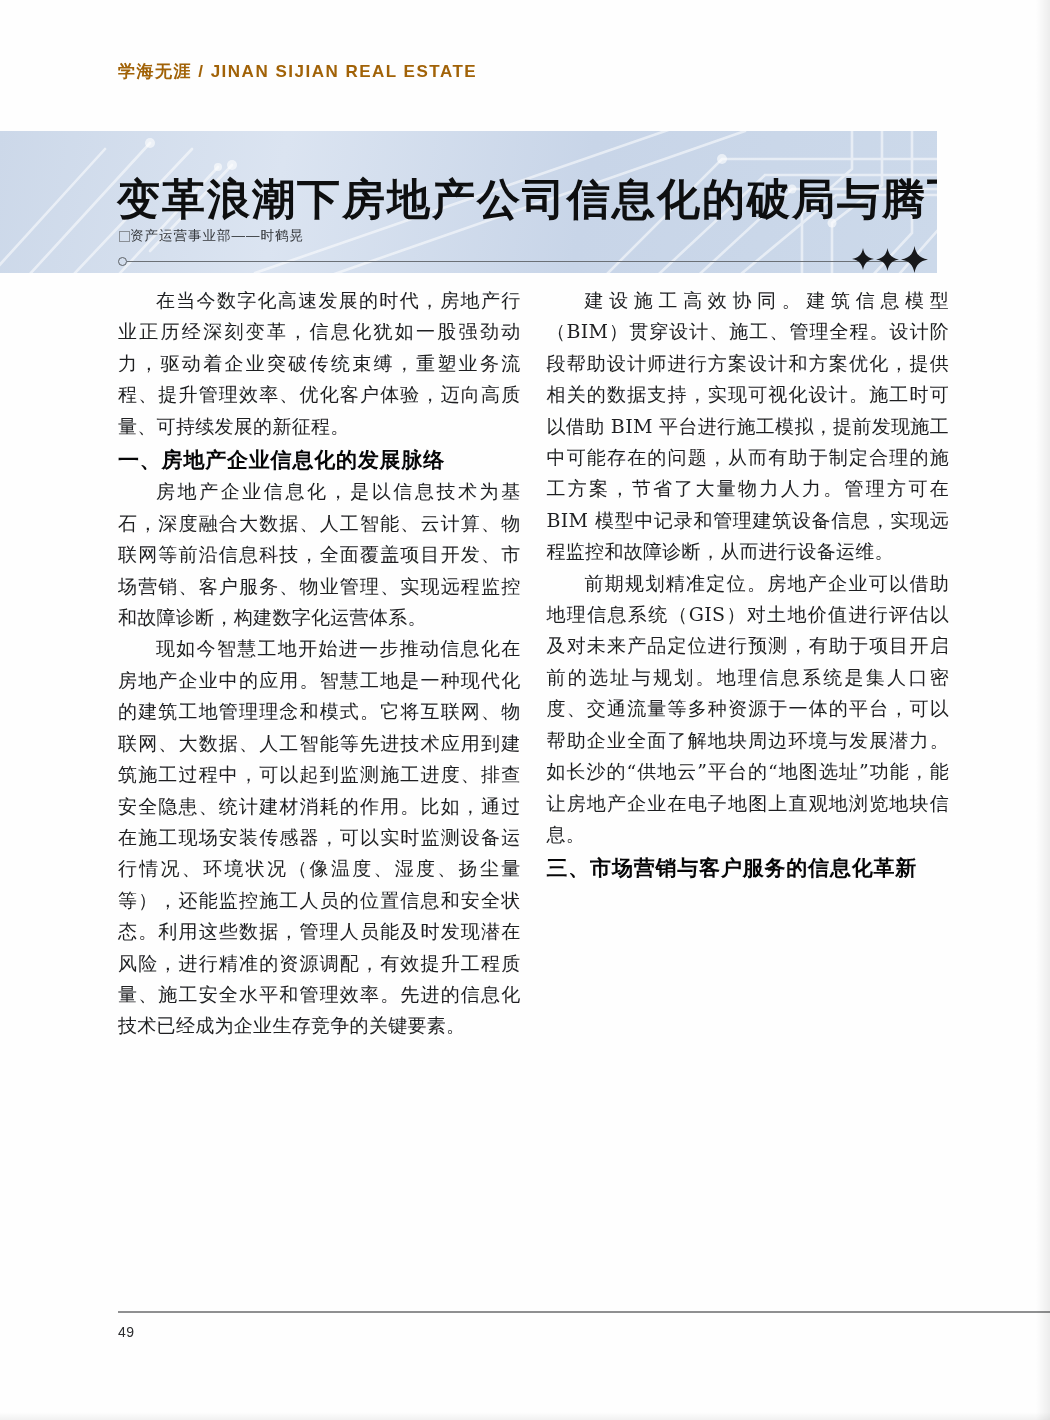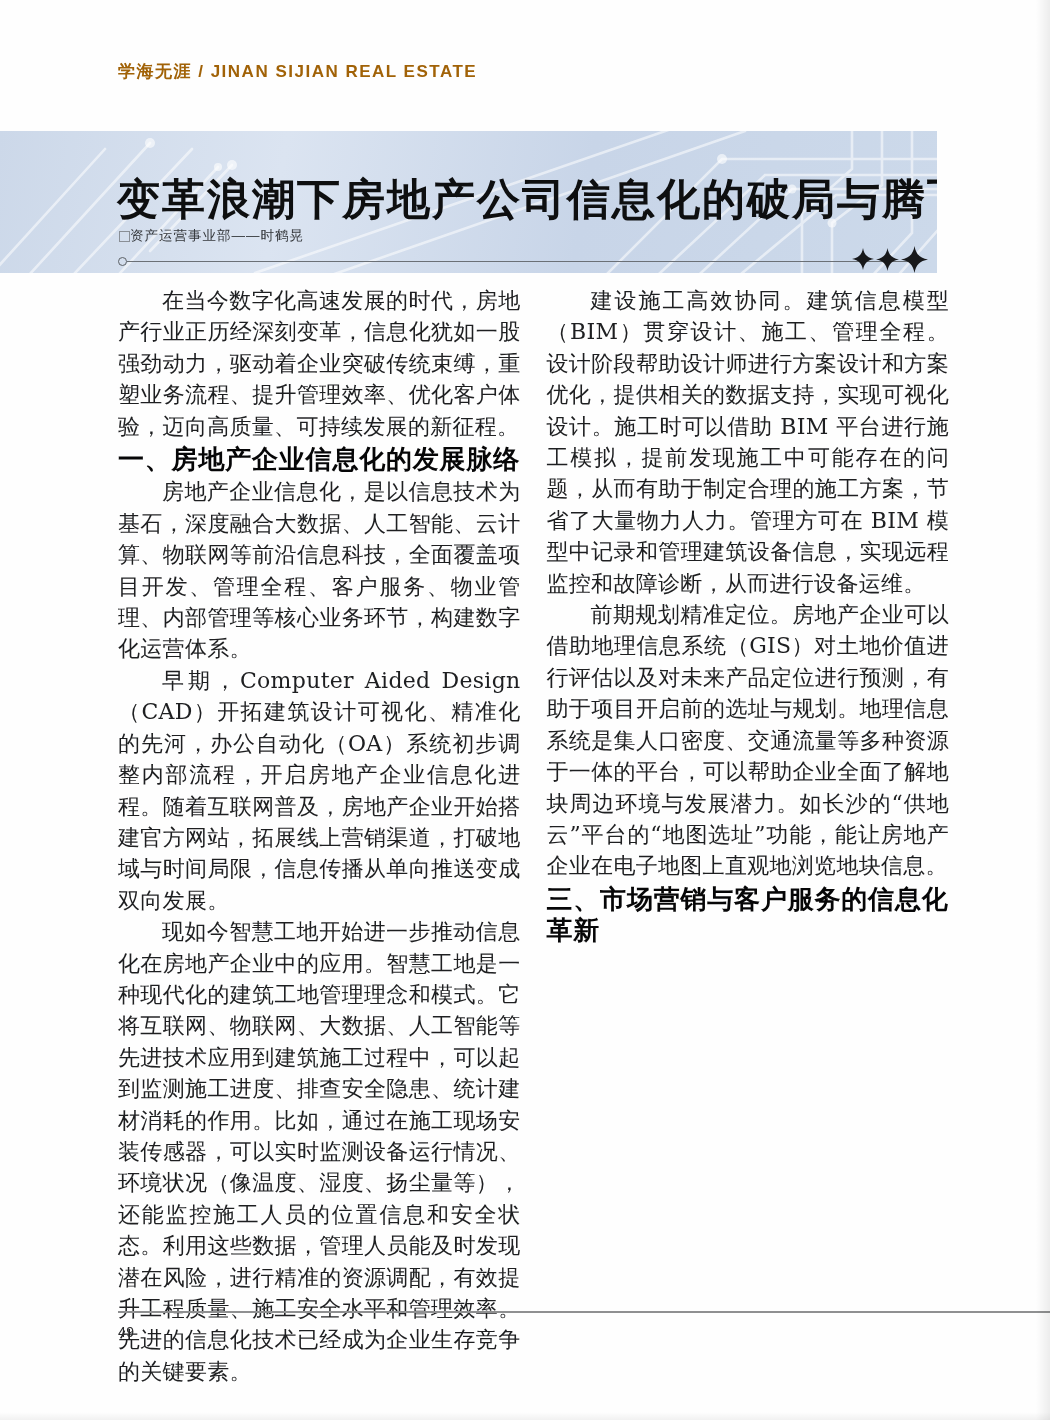--- a/index.html
+++ b/index.html
@@ -49,26 +49,26 @@
   }
   .sparkles svg{display:block;}
 
   .content{
     position:absolute;left:118px;top:285px;width:831px;
     display:flex;gap:26px;
   }
   .col{width:403px;}
   .para{
     margin:0;font-family:"DejaVu Serif","Liberation Serif",serif;
-    font-size:22px;line-height:31.4px;color:#1e1f21;
+    font-size:19px;line-height:31.4px;color:#1e1f21;
     text-align:justify;text-indent:2em;letter-spacing:0.3px;
   }
   .sec-heading{
     margin:2px 0 1px 0;font-family:"Liberation Sans",sans-serif;
-    font-size:26px;line-height:31.4px;font-weight:bold;color:#060607;letter-spacing:0.8px;
+    font-size:21px;line-height:31.4px;font-weight:bold;color:#060607;letter-spacing:0.8px;
   }
 
   .footer-line{position:absolute;left:118px;top:1311px;width:932px;height:2px;background:#8f9091;}
   .page-number{position:absolute;left:118px;top:1324px;font-size:14px;color:#2b2c2e;letter-spacing:0.5px;}
 </style>
 </head>
 <body>
 
 <div class="page-header">学海无涯 / JINAN SIJIAN REAL ESTATE</div>
 
@@ -123,22 +123,21 @@
     <svg width="27" height="27" viewBox="0 0 24 24">
       <path d="M12 0 C13.2 7.2 16.8 10.8 24 12 C16.8 13.2 13.2 16.8 12 24 C10.8 16.8 7.2 13.2 0 12 C7.2 10.8 10.8 7.2 12 0 Z" fill="#17181a"></path>
     </svg>
   </div>
 </div>
 
 <div class="content">
   <div class="col" id="left-col">
       <p class="para">在当今数字化高速发展的时代，房地产行业正历经深刻变革，信息化犹如一股强劲动力，驱动着企业突破传统束缚，重塑业务流程、提升管理效率、优化客户体验，迈向高质量、可持续发展的新征程。</p>
       <h3 class="sec-heading">一、房地产企业信息化的发展脉络</h3>
-      <p class="para">房地产企业信息化，是以信息技术为基石，深度融合大数据、人工智能、云计算、物联网等前沿信息科技，全面覆盖项目开发、管理全程、客户服务、物业管理、内部管理等核心业务环节，构建数字化运营体系。</p>
-      <p class="para">早期，Computer Aided Design（CAD）开拓建筑设计可视化、精准化的先河，办公自动化（OA）系统初步调整内部流程，开启房地产企业信息化进程。随着互联网普及，房地产企业开始搭建官方网站，拓展线上营销渠道，打破地域与时间局限，信息传播从单向推送变成双向发展。</p>
+      <p class="para">房地产企业信息化，是以信息技术为基石，深度融合大数据、人工智能、云计算、物联网等前沿信息科技，全面覆盖项目开发、市场营销、客户服务、物业管理、实现远程监控和故障诊断，构建数字化运营体系。</p>
       <p class="para">现如今智慧工地开始进一步推动信息化在房地产企业中的应用。智慧工地是一种现代化的建筑工地管理理念和模式。它将互联网、物联网、大数据、人工智能等先进技术应用到建筑施工过程中，可以起到监测施工进度、排查安全隐患、统计建材消耗的作用。比如，通过在施工现场安装传感器，可以实时监测设备运行情况、环境状况（像温度、湿度、扬尘量等），还能监控施工人员的位置信息和安全状态。利用这些数据，管理人员能及时发现潜在风险，进行精准的资源调配，有效提升工程质量、施工安全水平和管理效率。先进的信息化技术已经成为企业生存竞争的关键要素。</p>
     </div>
   <div class="col" id="right-col">
       <p class="para">建设施工高效协同。建筑信息模型（BIM）贯穿设计、施工、管理全程。设计阶段帮助设计师进行方案设计和方案优化，提供相关的数据支持，实现可视化设计。施工时可以借助 BIM 平台进行施工模拟，提前发现施工中可能存在的问题，从而有助于制定合理的施工方案，节省了大量物力人力。管理方可在 BIM 模型中记录和管理建筑设备信息，实现远程监控和故障诊断，从而进行设备运维。</p>
       <p class="para">前期规划精准定位。房地产企业可以借助地理信息系统（GIS）对土地价值进行评估以及对未来产品定位进行预测，有助于项目开启前的选址与规划。地理信息系统是集人口密度、交通流量等多种资源于一体的平台，可以帮助企业全面了解地块周边环境与发展潜力。如长沙的“供地云”平台的“地图选址”功能，能让房地产企业在电子地图上直观地浏览地块信息。</p>
       <h3 class="sec-heading">三、市场营销与客户服务的信息化革新</h3>
     </div>
 </div>
 
 <div class="footer-line"></div>

